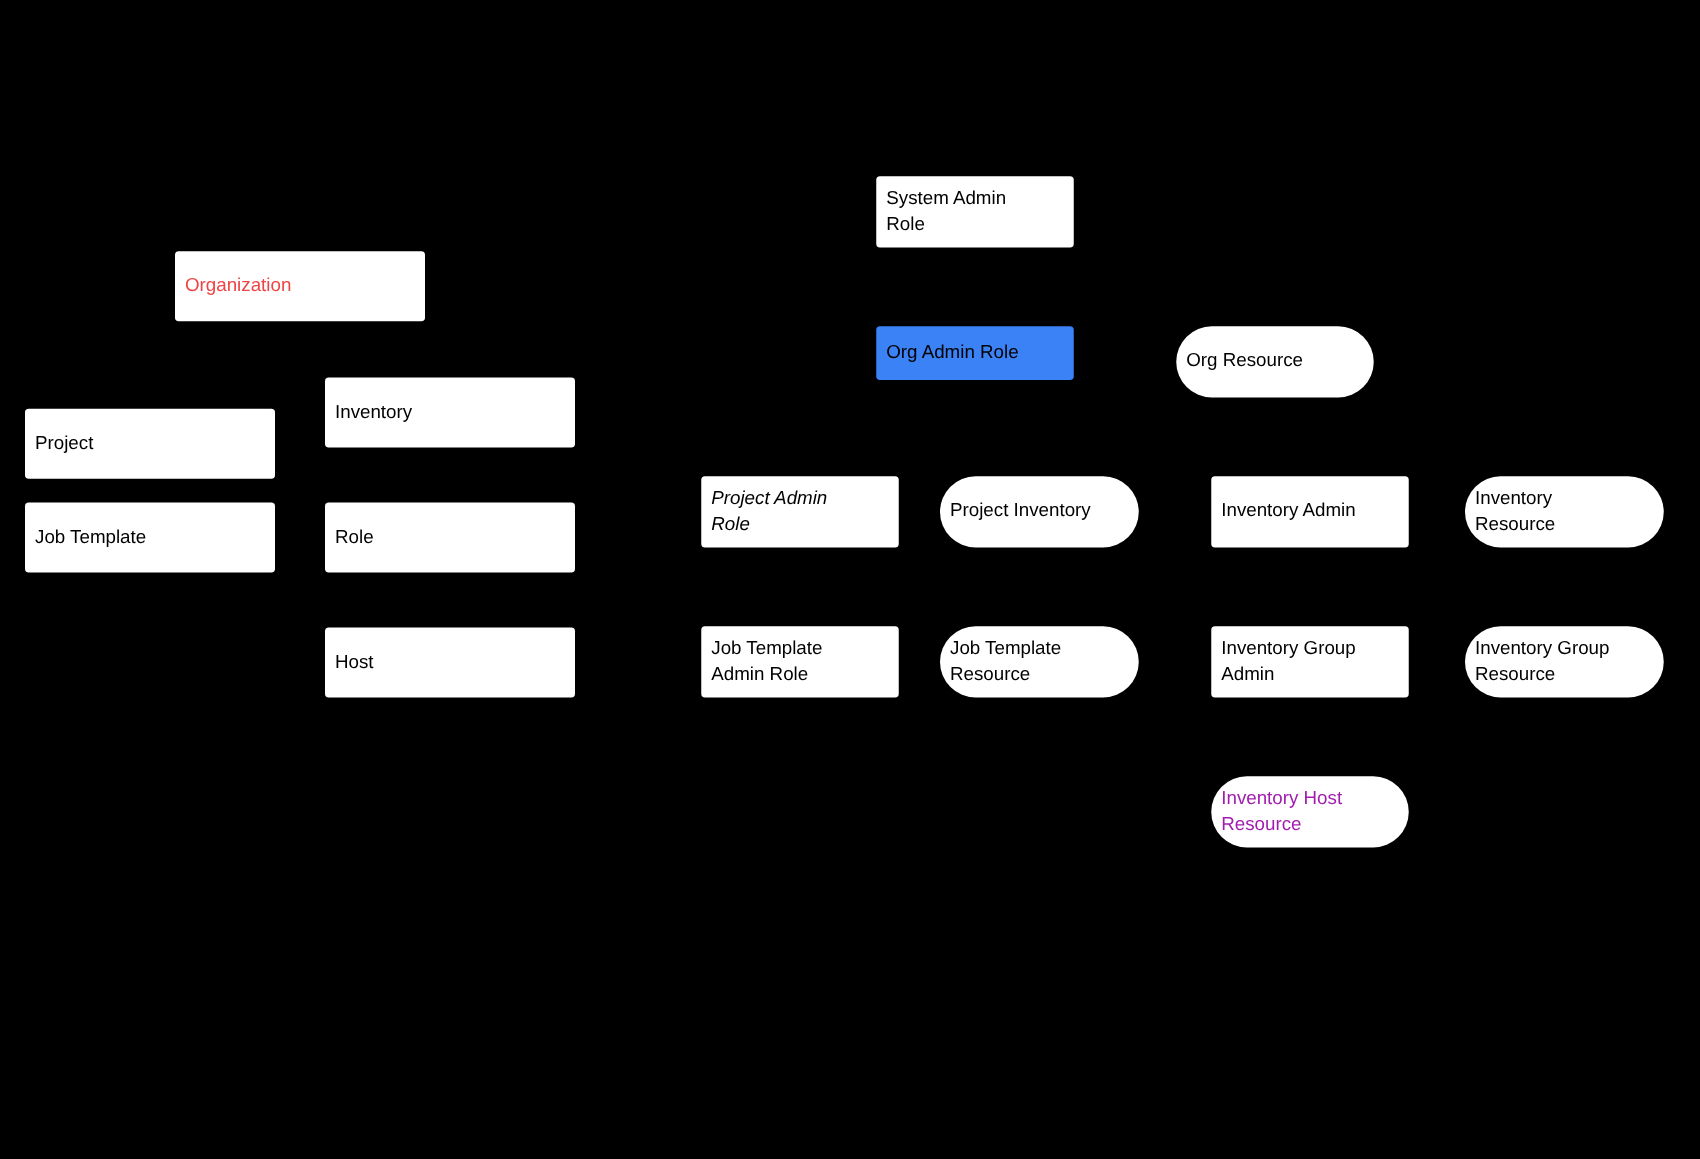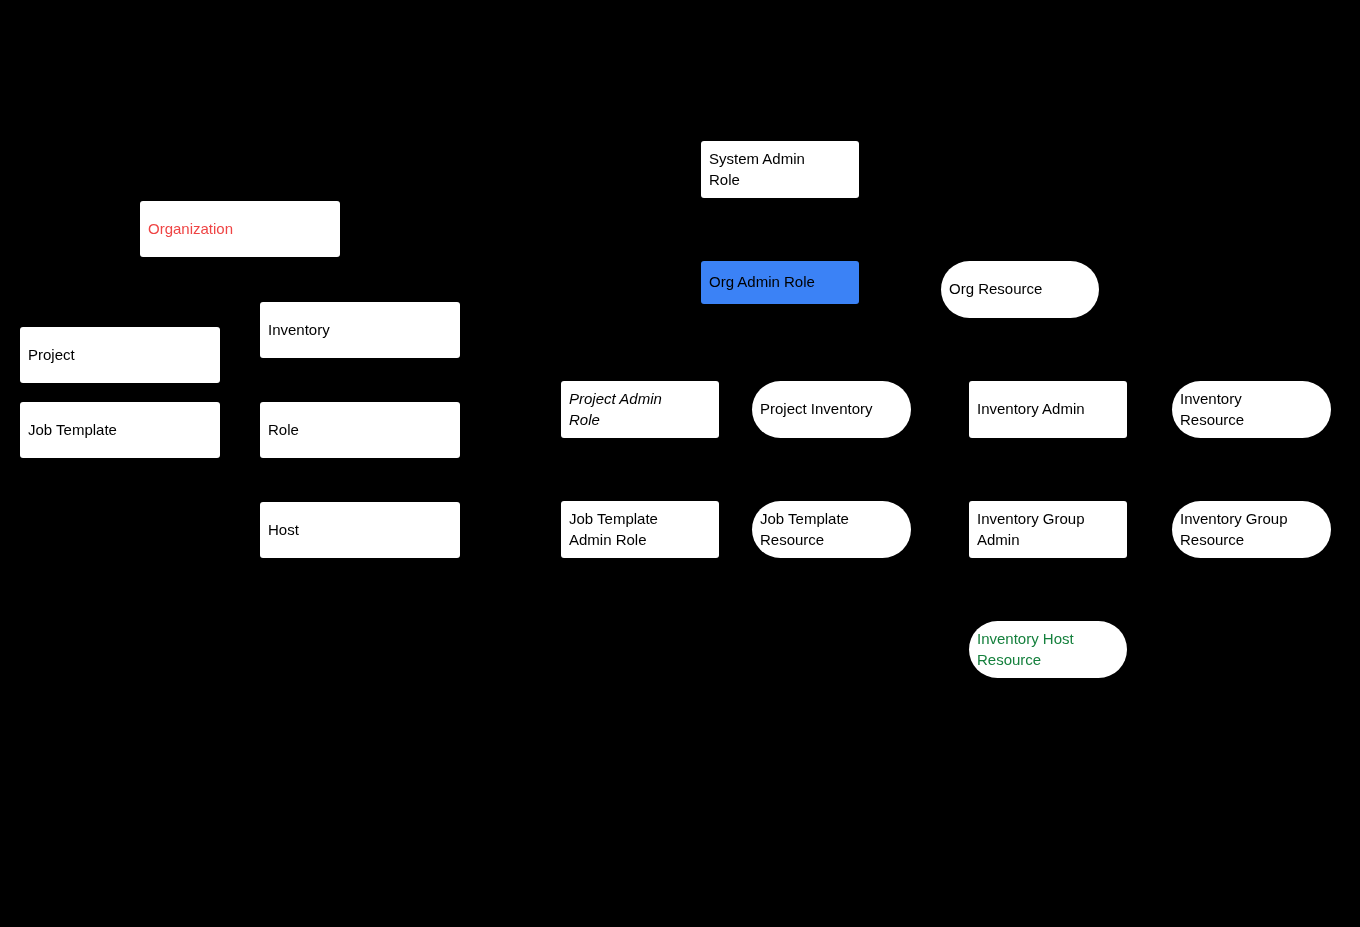--- a/index.html
+++ b/index.html
@@ -61,15 +61,15 @@
     <div class="node pill" style="left: 1172px; top: 381px; width: 159px; height: 57px; background: rgb(255, 255, 255); color: rgb(0, 0, 0);"><span class="node-label">Inventory
 Resource</span></div>
     <div class="node rect" style="left: 561px; top: 501px; width: 158px; height: 57px; background: rgb(255, 255, 255); color: rgb(0, 0, 0);"><span class="node-label">Job Template
 Admin Role</span></div>
     <div class="node pill" style="left: 752px; top: 501px; width: 159px; height: 57px; background: rgb(255, 255, 255); color: rgb(0, 0, 0);"><span class="node-label">Job Template
 Resource</span></div>
     <div class="node rect" style="left: 969px; top: 501px; width: 158px; height: 57px; background: rgb(255, 255, 255); color: rgb(0, 0, 0);"><span class="node-label">Inventory Group
 Admin</span></div>
     <div class="node pill" style="left: 1172px; top: 501px; width: 159px; height: 57px; background: rgb(255, 255, 255); color: rgb(0, 0, 0);"><span class="node-label">Inventory Group
 Resource</span></div>
-    <div class="node pill" style="left: 969px; top: 621px; width: 158px; height: 57px; background: rgb(255, 255, 255); color: #15803d;"><span class="node-label">Inventory Host
+    <div class="node pill" style="left: 969px; top: 621px; width: 158px; height: 57px; background: rgb(255, 255, 255); color: #a21caf;"><span class="node-label">Inventory Host
 Resource</span></div>
   </div>
 
 </body></html>

